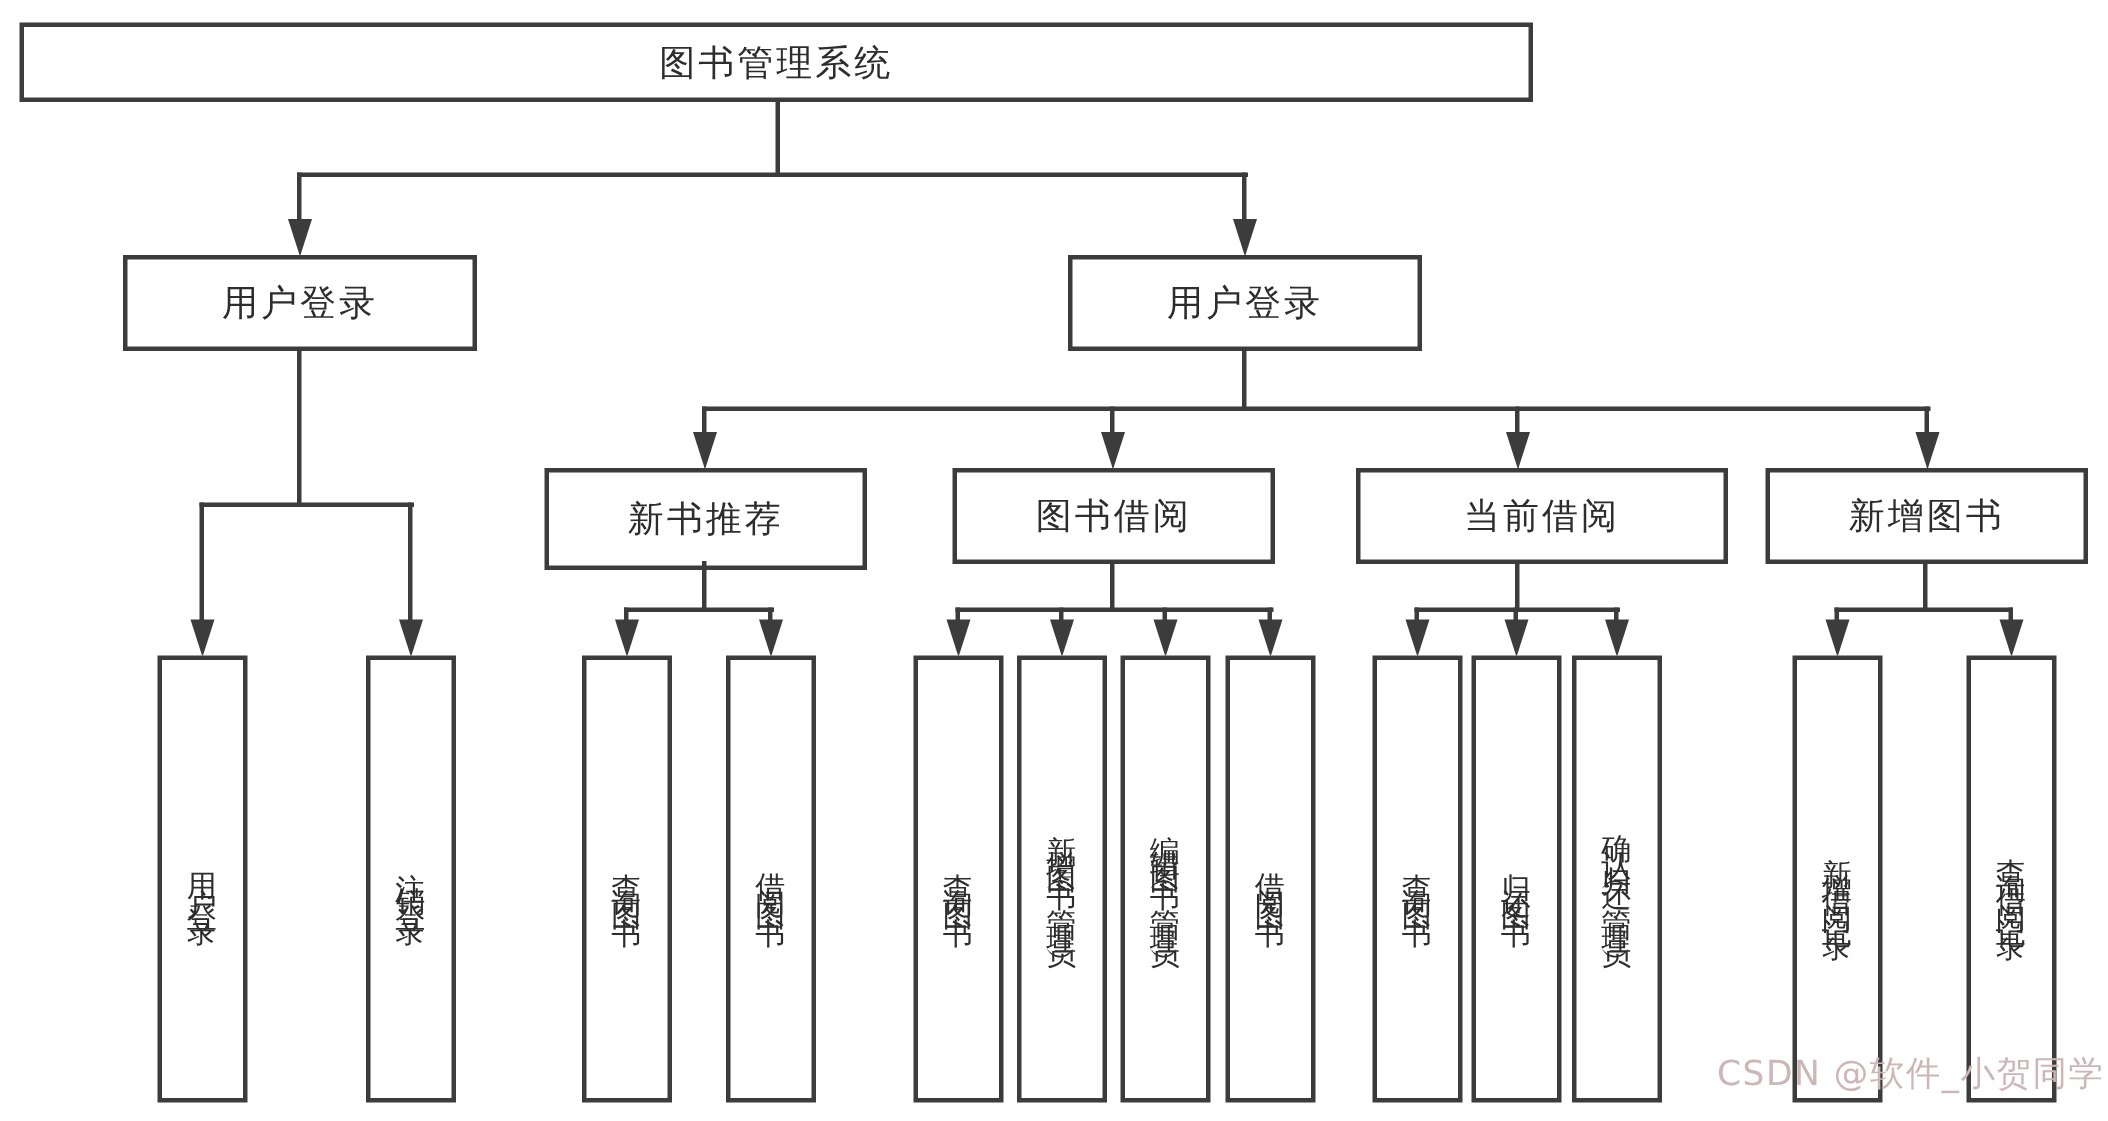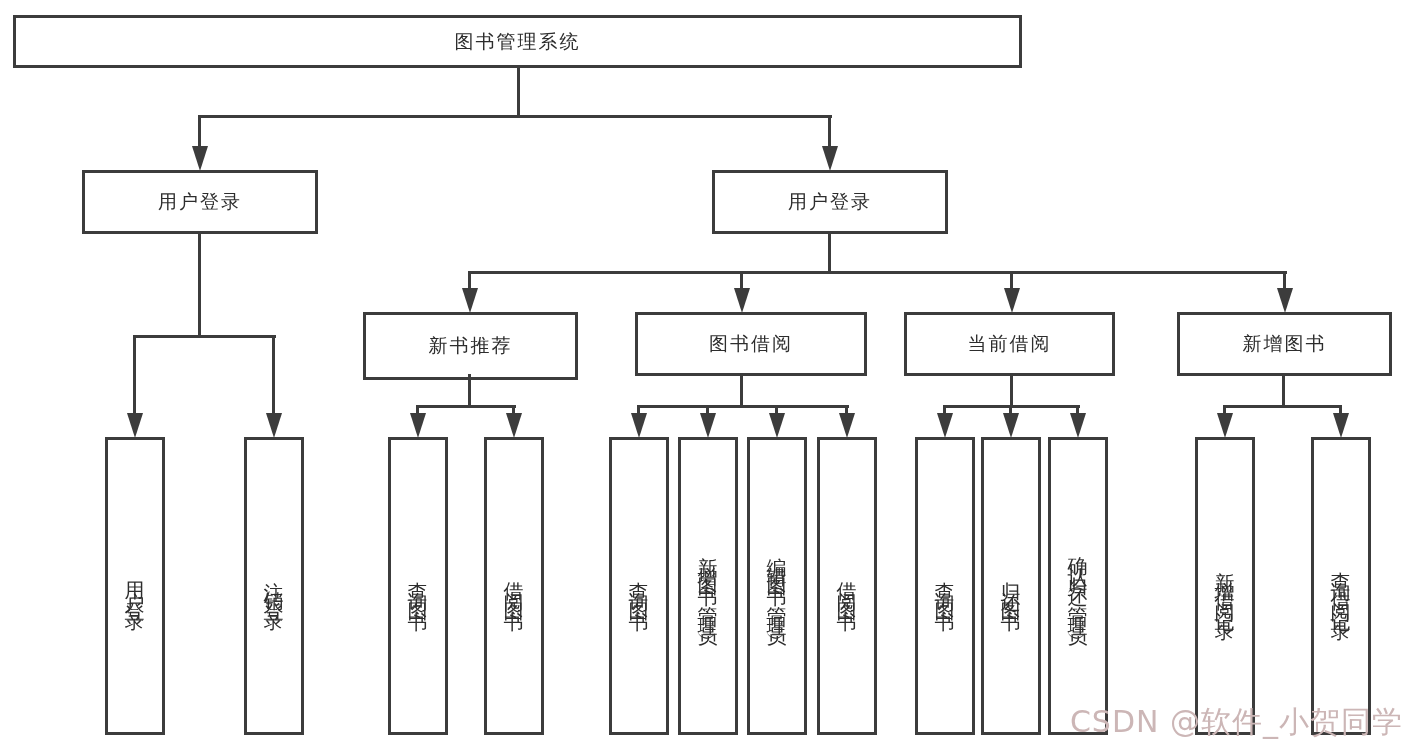--- a/index.html
+++ b/index.html
@@ -5,40 +5,40 @@
   html,body{margin:0;padding:0;background:#fff;}
   .canvas{
     position:relative;width:1405px;height:747px;background:var(--bg,#ffffff);
     font-family:"DejaVu Sans","Liberation Sans",sans-serif;
     color:var(--text,#2d2d2d);overflow:hidden;
   }
   .box{
     position:absolute;box-sizing:border-box;background:#fff;
     border:3px solid var(--line,#3c3c3c);
     display:flex;align-items:center;justify-content:center;
-    font-size:19px;letter-spacing:2px;white-space:nowrap;
+    font-size:24px;letter-spacing:2px;white-space:nowrap;
   }
   .vbox{
     position:absolute;box-sizing:border-box;background:#fff;
     border:3px solid var(--line,#3c3c3c);
     display:flex;align-items:center;justify-content:center;
   }
   .vtext{
     writing-mode:vertical-rl;text-orientation:mixed;
     font-size:20px;line-height:1.2;letter-spacing:10px;
   }
   .vl{position:absolute;width:3px;background:var(--line,#3c3c3c);}
   .hl{position:absolute;height:3px;background:var(--line,#3c3c3c);}
   .arrow{
     position:absolute;width:0;height:0;
     border-left:8px solid transparent;border-right:8px solid transparent;
     border-top:25px solid var(--line,#3c3c3c);
   }
   .watermark{
-    position:absolute;right:2px;bottom:4px;font-size:30px;
+    position:absolute;right:2px;bottom:16px;font-size:23px;
     color:var(--wm,#ccb6b6);letter-spacing:1px;white-space:nowrap;
   }
 </style>
 </head>
 <body>
 
 <div class="canvas">
 
   <div class="box" style="left:13px;top:15px;width:1009px;height:53px;">
     <span>图书管理系统</span>
@@ -72,24 +72,24 @@
   <div class="vl" style="left:740px;top:271px;height:20px;"></div>
   <div class="arrow" style="left:734px;top:288px;"></div>
   <div class="vl" style="left:1010px;top:271px;height:20px;"></div>
   <div class="arrow" style="left:1004px;top:288px;"></div>
   <div class="vl" style="left:1283px;top:271px;height:20px;"></div>
   <div class="arrow" style="left:1277px;top:288px;"></div>
 
   <div class="box" style="left:363px;top:312px;width:215px;height:68px;">
     <span>新书推荐</span>
   </div>
-  <div class="box" style="left:635px;top:312px;width:232px;height:64px;">
+  <div class="box" style="left:635px;top:312px;width:215px;height:64px;">
     <span>图书借阅</span>
   </div>
-  <div class="box" style="left:904px;top:312px;width:211px;height:64px;">
+  <div class="box" style="left:904px;top:312px;width:248px;height:64px;">
     <span>当前借阅</span>
   </div>
   <div class="box" style="left:1177px;top:312px;width:215px;height:64px;">
     <span>新增图书</span>
   </div>
 
   <div class="vl" style="left:468px;top:374px;height:34px;"></div>
   <div class="hl" style="left:416px;top:405px;width:100px;"></div>
   <div class="vl" style="left:416px;top:405px;height:11px;"></div>
   <div class="arrow" style="left:410px;top:413px;"></div>

